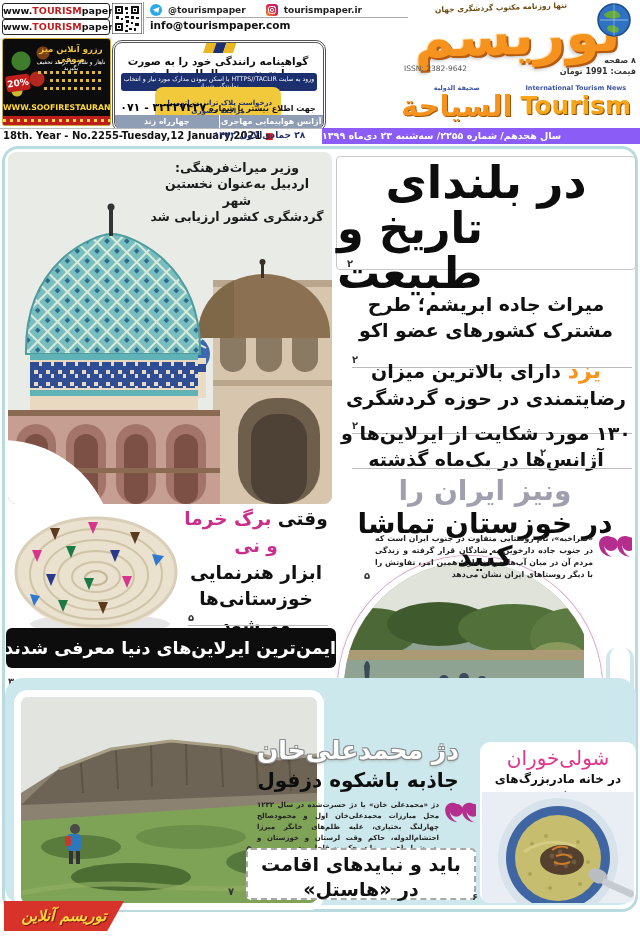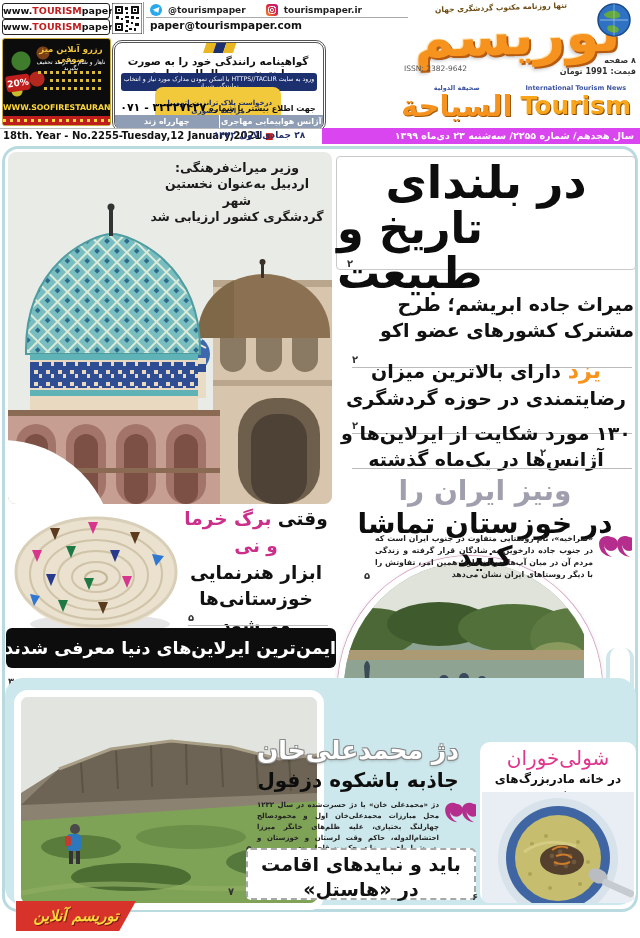--- a/index.html
+++ b/index.html
@@ -52,22 +52,22 @@
   .lic-line4{left:4px;top:58px;width:198px;font-size:8px;font-weight:bold;color:#111;text-align:center;}
   .lic-phone{font-size:11px;color:#000;}
   .lic-bottom{left:0;top:72px;width:208px;height:14px;background:#8f9db5;color:#fff;font-size:8px;font-weight:bold;display:flex;direction:rtl;}
   .lic-bottom div{flex:1;text-align:center;line-height:14px;}
   .lic-bottom .sep{flex:0 0 1px;background:#fff;}
   
   .datebar{left:0;top:128px;width:640px;height:16px;background:#fff;border-top:1px solid #bbb;}
   .date-en{left:3px;top:130px;font-size:10px;font-weight:bold;color:#111;}
   .date-sq{color:#c01d1d;font-size:9px;}
   .date-fa{left:214px;top:130px;font-size:9px;font-weight:bold;color:#24306b;}
-  .date-navy{left:322px;top:128px;width:318px;height:16px;background:#d946ef;color:#fff;font-size:9.5px;font-weight:bold;
-             text-align:right;line-height:16px;padding-right:6px;box-sizing:border-box;}
+  .date-navy{left:322px;top:128px;width:318px;height:16px;background:#8b5cf6;color:#fff;font-size:9.5px;font-weight:bold;
+             text-align:left;line-height:16px;padding-right:6px;box-sizing:border-box;}
   
   .frame{left:2px;top:146px;width:630px;height:760px;border:3px solid #b9dbe0;border-radius:16px;}
   .photo{border-radius:8px;overflow:hidden;}
   .caption{left:150px;top:160px;width:174px;font-size:12.5px;font-weight:bold;color:#1a1a1a;text-align:center;line-height:1.3;z-index:2;}
   .headline-box{left:336px;top:156px;width:298px;height:112px;border:1px solid #c9c9c9;border-radius:4px;background:#fff;z-index:2;}
   .hl1{font-size:45px;font-weight:bold;color:#0d0d0d;line-height:1.05;text-align:center;margin-top:2px;}
   .hl2{font-size:43px;font-weight:bold;color:#0d0d0d;line-height:1.05;text-align:left;}
   .pgnum{font-size:10px;font-weight:bold;color:#333;}
   .rule{height:1px;background:#bbb;}
   .brief{left:338px;width:296px;font-size:19px;font-weight:bold;color:#111;text-align:center;line-height:1.35;z-index:2;}
@@ -88,21 +88,21 @@
   .fort-photo{left:14px;top:690px;width:296px;height:206px;border:7px solid #fff;border-radius:14px;overflow:hidden;z-index:3;}
   .fort-title{left:240px;top:736px;width:236px;font-size:25px;font-weight:bold;color:#fff;text-align:center;z-index:4;
               text-shadow:1px 1px 0 #8a8a8a,-1px -1px 0 #8a8a8a,1px -1px 0 #8a8a8a,-1px 1px 0 #8a8a8a,0 2px 3px rgba(0,0,0,.2);}
   .fort-sub{left:240px;top:768px;width:236px;font-size:20px;font-weight:bold;color:#0d0d0d;text-align:center;z-index:4;}
   .hostel{left:246px;top:848px;width:230px;height:52px;background:#fff;border:2px dashed #a8a8a8;border-radius:5px;z-index:4;
           font-size:19px;font-weight:bold;color:#111;text-align:center;line-height:1.3;padding-top:2px;box-sizing:border-box;}
   .sholi-card{left:480px;top:742px;width:156px;height:161px;background:#fff;border-radius:10px;overflow:hidden;z-index:3;}
   .sholi-title{right:8px;top:4px;width:140px;font-size:20px;font-weight:normal;color:#e0368c;text-align:center;}
   .sholi-sub{right:4px;top:30px;width:148px;font-size:12px;font-weight:bold;color:#111;text-align:center;}
   .footer{left:0;top:897px;width:320px;height:36px;z-index:6;}
-  .foot-red{left:16px;top:4px;width:120px;height:30px;background:#d8332b;clip-path:polygon(0 0,100% 0,86% 100%,0 100%);
+  .foot-red{left:4px;top:4px;width:120px;height:30px;background:#d8332b;clip-path:polygon(0 0,100% 0,86% 100%,0 100%);
             color:#ffd83c;font-size:15px;font-weight:bold;text-align:center;line-height:30px;font-style:italic;
             text-shadow:1px 1px 0 #7a1410;}
   .foot-white{left:106px;top:0;width:214px;height:34px;background:#fff;border-top:5px solid #f6921e;box-sizing:border-box;
               clip-path:polygon(10% 0,100% 0,100% 100%,0 100%);color:#1b2f5e;font-size:17px;font-weight:bold;
               text-align:center;line-height:28px;}
   svg{display:block;}
 </style>
 </head>
 <body>
 
@@ -162,21 +162,21 @@
           </defs>
         <rect width="12" height="12" rx="3" fill="url(#ig)"></rect>
           <rect x="2.5" y="2.5" width="7" height="7" rx="2" fill="none" stroke="#fff" stroke-width="1"></rect>
           <circle cx="6" cy="6" r="1.6" fill="none" stroke="#fff" stroke-width="1"></circle>
           <circle cx="8.7" cy="3.4" r=".7" fill="#fff"></circle>
       </svg>
     </span>
     <span class="social-handle ltr">tourismpaper.ir</span>
   </div>
   <div class="abs hdr-hline"></div>
-  <div class="abs email-row ltr">paper@tourismpaper.com</div>
+  <div class="abs email-row ltr">info@tourismpaper.com</div>
 
   <div class="abs tagline rtl">تنها روزنامه مکتوب گردشگری جهان</div>
   <div class="abs logo-fa rtl">توریسم</div>
   <div class="abs" style="left:596px;top:2px;z-index:3;">
     <svg width="36" height="36" viewBox="0 0 36 36">
       <circle cx="18" cy="18" r="16" fill="#2f72c4" stroke="#1b4a8a" stroke-width="1.5"></circle>
       <path d="M8 12 q6 -5 12 -3 q5 2 4 6 q-6 3 -11 1 q-5 -1 -5 -4z" fill="#63a93f"></path>
       <path d="M12 24 q5 -2 9 1 q3 2 1 5 q-5 2 -9 -1 q-3 -2 -1 -5z" fill="#63a93f"></path>
       <path d="M4 18 h28" stroke="#bcd8f2" stroke-width="1" fill="none" opacity=".7"></path>
       <path d="M18 2 v32" stroke="#bcd8f2" stroke-width="1" fill="none" opacity=".5"></path>
@@ -306,21 +306,21 @@
     <span>اردبیل به‌عنوان نخستین شهر</span><br>
     <span>گردشگری کشور ارزیابی شد</span>
   </div>
 
   <div class="abs headline-box rtl">
     <div class="hl1">در بلندای</div>
     <div class="hl2">تاریخ و طبیعت</div>
     <span class="pgnum" style="position:absolute;left:10px;bottom:0;">۲</span>
   </div>
 
-  <div class="abs brief rtl" style="top:292px;text-align:right;">میراث جاده ابریشم؛ طرح مشترک کشورهای عضو اکو</div>
+  <div class="abs brief rtl" style="top:292px;">میراث جاده ابریشم؛ طرح مشترک کشورهای عضو اکو</div>
   <div class="abs" style="left:352px;top:348px;width:280px;z-index:2;">
     <span class="pgnum">۲</span><div class="rule"></div>
   </div>
   <div class="abs brief rtl" style="top:356px;">
     <span class="hi-orange">یزد</span>
     <span>دارای بالاترین میزان رضایتمندی در حوزه گردشگری</span>
   </div>
   <div class="abs" style="left:352px;top:414px;width:280px;z-index:2;">
     <span class="pgnum">۲</span><div class="rule"></div>
   </div>

